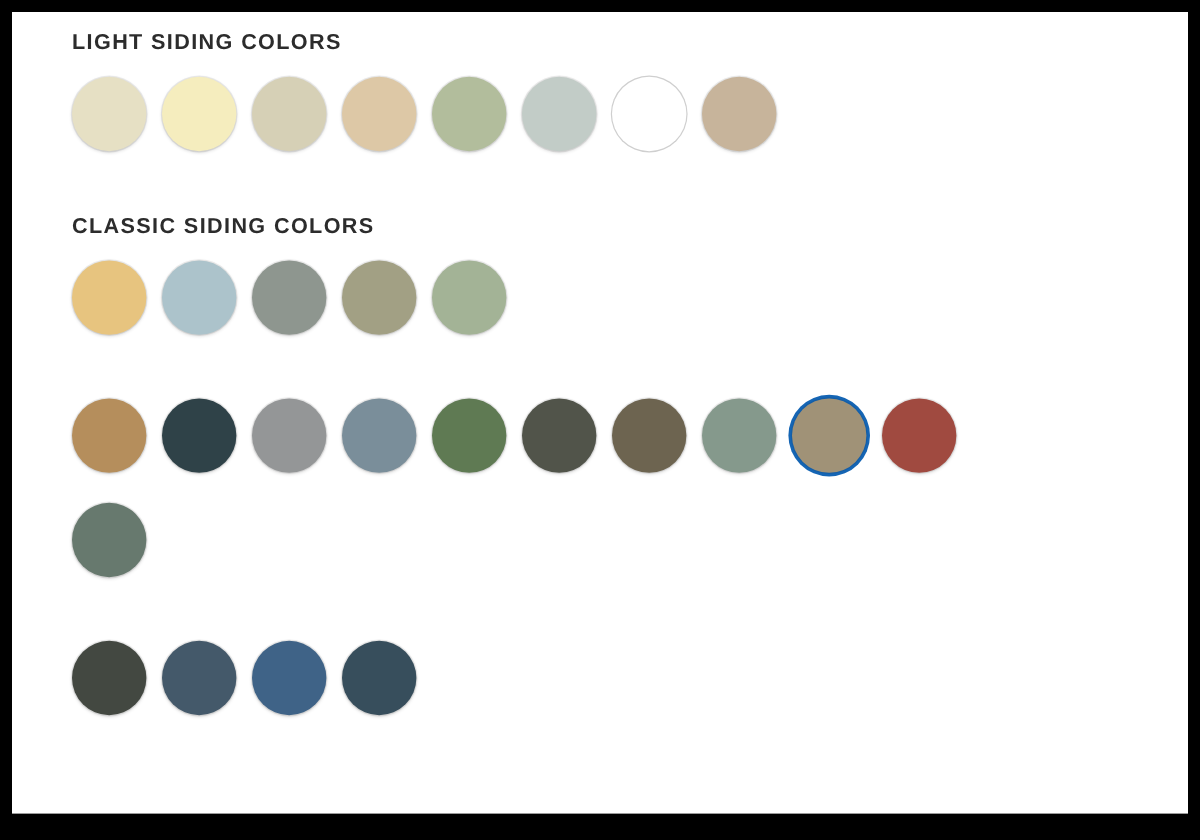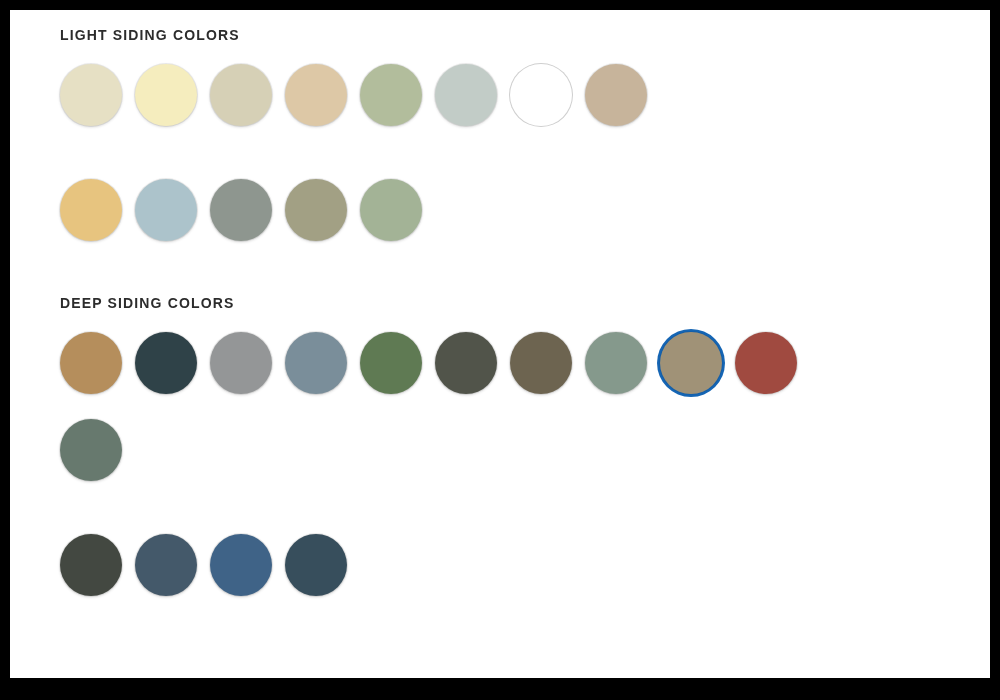--- a/index.html
+++ b/index.html
@@ -29,21 +29,21 @@
     width: 980px;
     height: 668px;
     padding: 16px 0 0 50px;
   }
 
   .color-group {
     margin-bottom: 0;
   }
 
   .group-heading {
-    font-size: 14px;
+    font-size: 18px;
     font-weight: bold;
     letter-spacing: 1.15px;
     color: #2c2c2c;
     text-transform: uppercase;
     line-height: 18px;
     margin: 0 0 20px 0;
     white-space: nowrap;
   }
 
   .swatch-row {
@@ -111,41 +111,41 @@
           <div class="swatch is-white">
             <div class="swatch-dot" style="background: rgb(255, 255, 255);"></div>
           </div>
           <div class="swatch">
             <div class="swatch-dot" style="background: rgb(199, 180, 155);"></div>
           </div>
         </div>
         <div class="group-gap-lg"></div>
       </div>
       <div class="color-group">
+        <div class="group-heading">CLASSIC SIDING COLORS</div>
         <div class="swatch-row">
           <div class="swatch">
             <div class="swatch-dot" style="background: rgb(231, 196, 127);"></div>
           </div>
           <div class="swatch">
             <div class="swatch-dot" style="background: rgb(172, 195, 203);"></div>
           </div>
           <div class="swatch">
             <div class="swatch-dot" style="background: rgb(142, 150, 143);"></div>
           </div>
           <div class="swatch">
             <div class="swatch-dot" style="background: rgb(162, 160, 132);"></div>
           </div>
           <div class="swatch">
             <div class="swatch-dot" style="background: rgb(163, 179, 150);"></div>
           </div>
         </div>
         <div class="group-gap-lg"></div>
       </div>
       <div class="color-group">
-        <div class="group-heading">DEEP SIDING COLORS</div>
         <div class="swatch-row">
           <div class="swatch">
             <div class="swatch-dot" style="background: rgb(181, 142, 92);"></div>
           </div>
           <div class="swatch">
             <div class="swatch-dot" style="background: rgb(47, 66, 72);"></div>
           </div>
           <div class="swatch">
             <div class="swatch-dot" style="background: rgb(148, 150, 151);"></div>
           </div>

